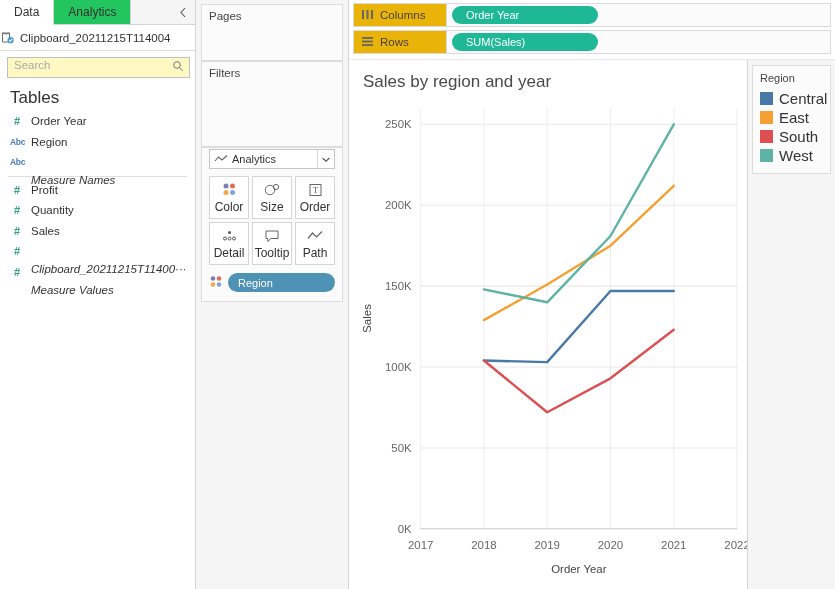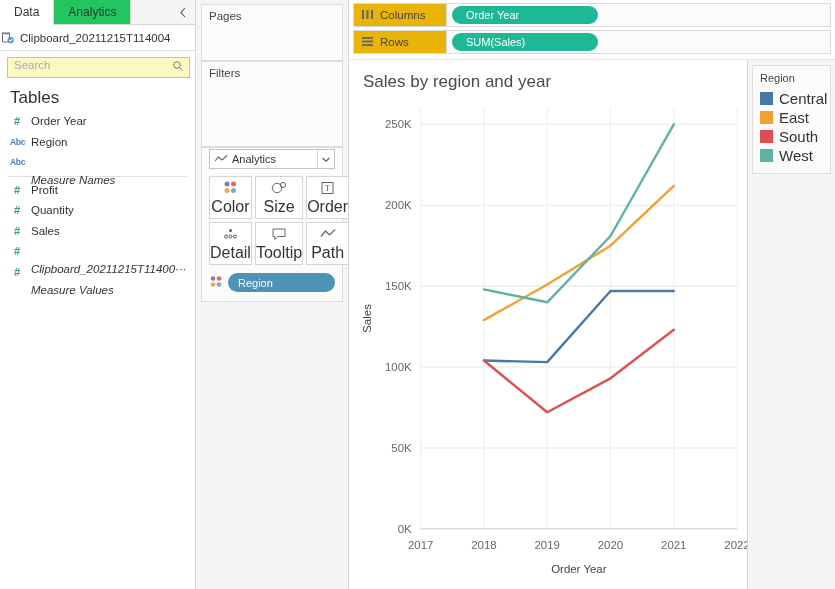--- a/index.html
+++ b/index.html
@@ -130,21 +130,21 @@
     display: grid; grid-template-columns: repeat(3, 1fr);
     gap: 3px; margin: 0 7px;
   }
   .mark-btn {
     height: 43px;
     border: 1px solid #d5d5d5; background: #fff;
     display: flex; flex-direction: column;
     align-items: center; justify-content: center; gap: 2px;
     cursor: pointer;
   }
-  .mark-btn .mb-label { font-size: 16px; color: #333; }
+  .mark-btn .mb-label { font-size: 12px; color: #333; }
   .mark-btn .mb-icon { height: 17px; display: flex; align-items: center; justify-content: center; }
 
   .pill-row { display: flex; align-items: center; gap: 4px; margin: 8px 7px 0; }
   .color-dots { width: 15px; height: 15px; position: relative; flex: 0 0 15px; }
   .pill {
     flex: 1 1 auto; height: 19px;
     background: #4e93b5; color: #fff;
     border-radius: 10px;
     display: flex; align-items: center;
     padding: 0 10px; font-size: 11px;

